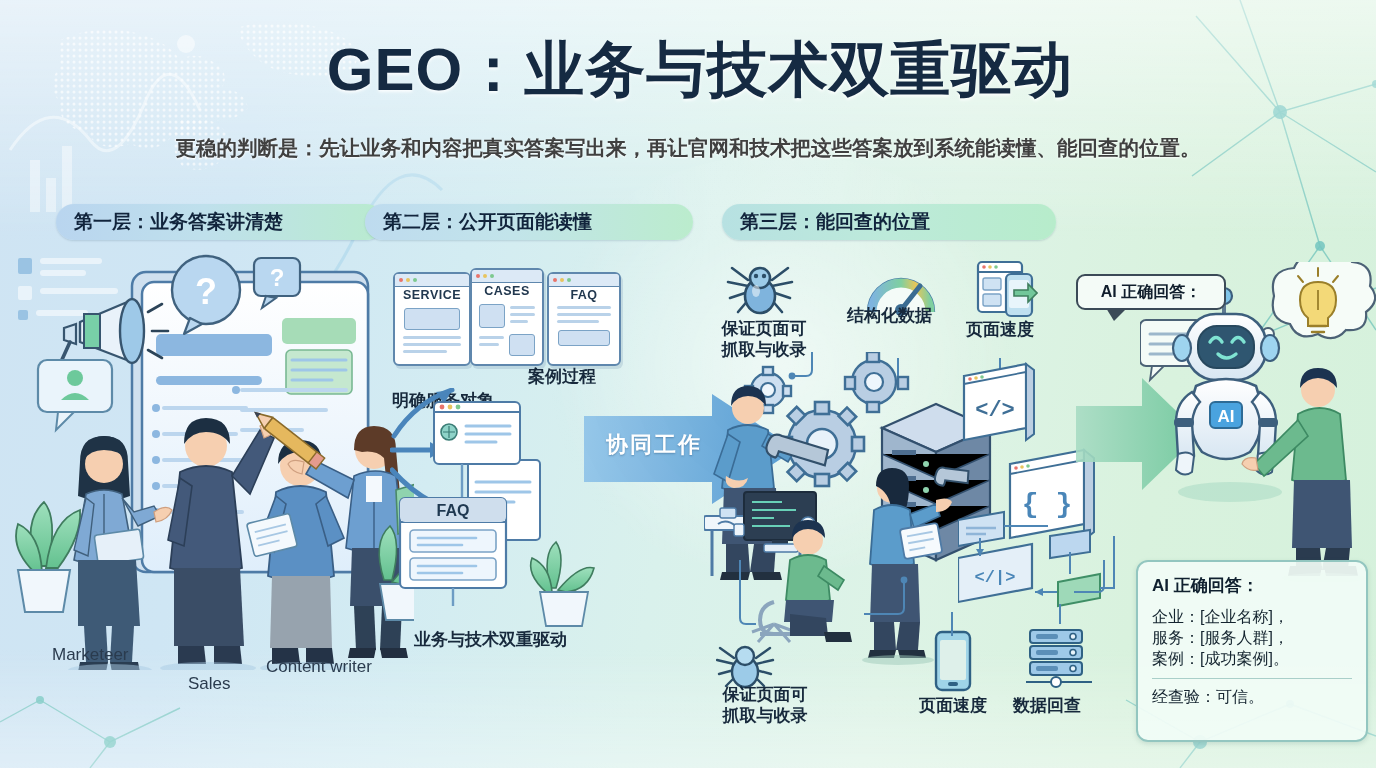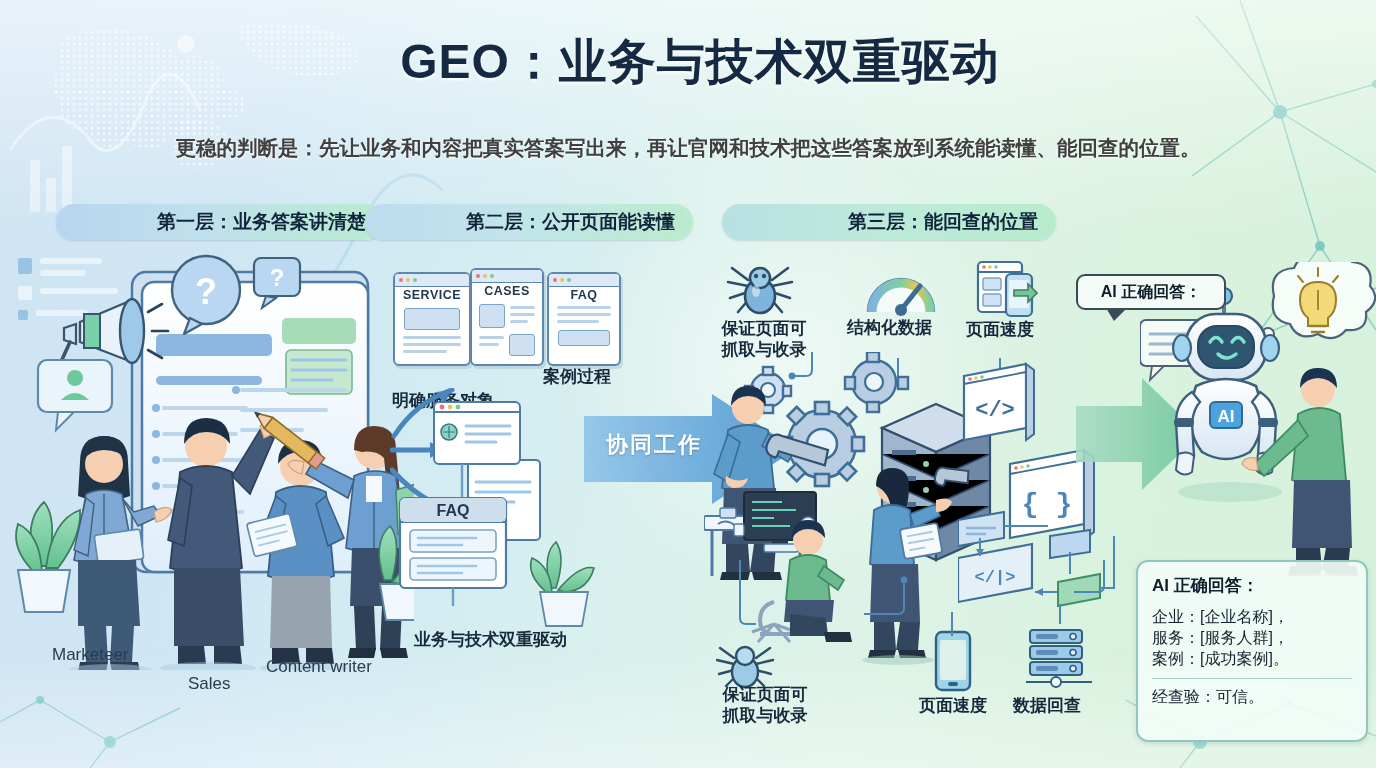--- a/index.html
+++ b/index.html
@@ -17,35 +17,35 @@
     background:linear-gradient(180deg,rgba(255,255,255,.55),rgba(255,255,255,0));}
   .bg-glowmid{position:absolute;left:38%;top:20%;width:520px;height:420px;border-radius:50%;
     background:radial-gradient(circle,rgba(255,255,255,.55),rgba(255,255,255,0) 70%);}
   .bg-bottom{position:absolute;left:0;bottom:0;width:100%;height:120px;
     background:linear-gradient(0deg,rgba(255,255,255,.35),rgba(255,255,255,0));}
   .bg-svg{position:absolute;inset:0;width:100%;height:100%;}
 
   
   .title{
     position:absolute;left:0;right:0;top:30px;text-align:center;
-    font-size:48px;font-weight:bold;color:#152a42;letter-spacing:1px;
+    font-size:60px;font-weight:bold;color:#152a42;letter-spacing:1px;
     text-shadow:0 2px 3px rgba(255,255,255,.85);
     white-space:nowrap;
     padding-left:24px;
   }
   .subtitle{
     position:absolute;left:0;right:0;top:134px;text-align:center;
     font-size:20.5px;font-weight:bold;color:#404040;
     text-shadow:0 1px 2px rgba(255,255,255,.9);white-space:nowrap;
   }
 
   
   .pill{
     position:absolute;height:36px;border-radius:18px;
-    display:flex;align-items:center;justify-content:flex-end;
+    display:flex;align-items:center;justify-content:flex-start;
     font-size:19px;font-weight:bold;color:#11243c;
     box-shadow:0 1px 2px rgba(40,80,110,.18);
     white-space:nowrap;padding:0 18px;
   }
   .pill-1{left:56px;top:204px;width:292px;
     background:linear-gradient(90deg,#b9d5ef 0%,#bfe0ec 45%,#b9ebcf 100%);}
   .pill-2{left:365px;top:204px;width:292px;
     background:linear-gradient(90deg,#bedbef 0%,#c2e4ea 45%,#bbeccd 100%);}
   .pill-3{left:722px;top:204px;width:298px;
     background:linear-gradient(90deg,#b7e1e2 0%,#bdeada 50%,#b7eccb 100%);}
@@ -404,21 +404,21 @@
       <span class="dot" style="background:#7ec98f"></span>
     </div>
     <div class="doctitle">FAQ</div>
     <div class="line"></div>
     <div class="line"></div>
     <div class="line" style="margin-right:20px;"></div>
     <div class="blk" style="margin:7px 9px;height:14px;"></div>
   </div>
 
   <div class="lbl lbl-cn" style="left:392px;top:365px;margin-top:24px;">明确服务对象</div>
-  <div class="lbl lbl-cn" style="left:528px;top:365px;margin-left:15px;">案例过程</div>
+  <div class="lbl lbl-cn" style="left:528px;top:365px;">案例过程</div>
 
   <svg class="ill" style="left:390px;top:388px;" width="220" height="250" viewBox="0 0 220 250">
     <g>
         <path d="M4 48 q22 -34 58 -46" stroke="#4a85bb" stroke-width="5" fill="none" stroke-linecap="round"></path>
       <path d="M62 2 l-16 2 8 12 z" fill="#4a85bb"></path>
       </g>
     <g>
         <path d="M2 62 h46" stroke="#4a85bb" stroke-width="5" fill="none" stroke-linecap="round"></path>
       <path d="M54 62 l-14 -8 0 16 z" fill="#4a85bb"></path>
       </g>
@@ -516,21 +516,21 @@
     <rect x="7" y="36" width="18" height="12" rx="2" fill="#cfe2f3" stroke="#7ba3c6" stroke-width="1.4"></rect>
     <rect x="30" y="16" width="26" height="42" rx="5" fill="#bfe0f0" stroke="#3f6f96" stroke-width="2.2"></rect>
     <rect x="33" y="22" width="20" height="28" rx="2" fill="#e8f5fb"></rect>
     <path d="M38 32 h14 v-6 l9 9 -9 9 v-6 h-14 z" fill="#72c79a" stroke="#3f7f5e" stroke-width="1.6"></path>
   </svg>
 
   <div class="lbl lbl-cn lbl-c" style="left:716px;top:318px;width:96px;line-height:1.25;">
     <div>保证页面可</div>
     <div>抓取与收录</div>
   </div>
-  <div class="lbl lbl-cn" style="left:847px;top:316px;">结构化数据</div>
+  <div class="lbl lbl-cn" style="left:847px;top:304px;">结构化数据</div>
   <div class="lbl lbl-cn" style="left:966px;top:318px;">页面速度</div>
 
   <svg class="ill" style="left:700px;top:352px;" width="380" height="60" viewBox="0 0 380 60">
     <g stroke="#4e86b5" stroke-width="2" fill="none">
       <path d="M112 0 v18 q0 6 -6 6 h-14"></path>
       <path d="M198 6 v30"></path>
       <path d="M300 6 v44"></path>
     </g>
     <circle cx="92" cy="24" r="3.4" fill="#4e86b5"></circle>
   </svg>

